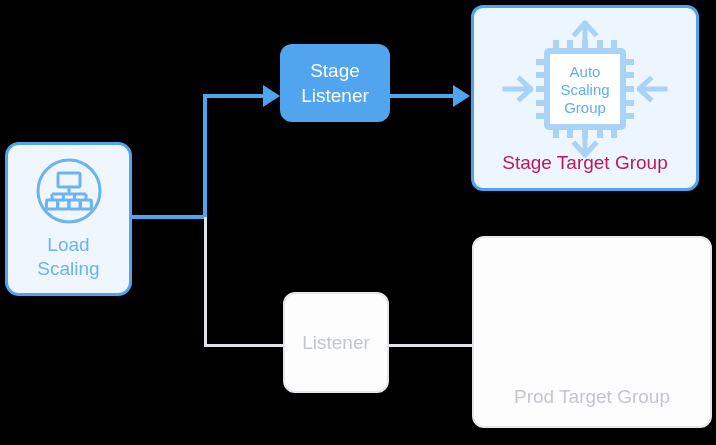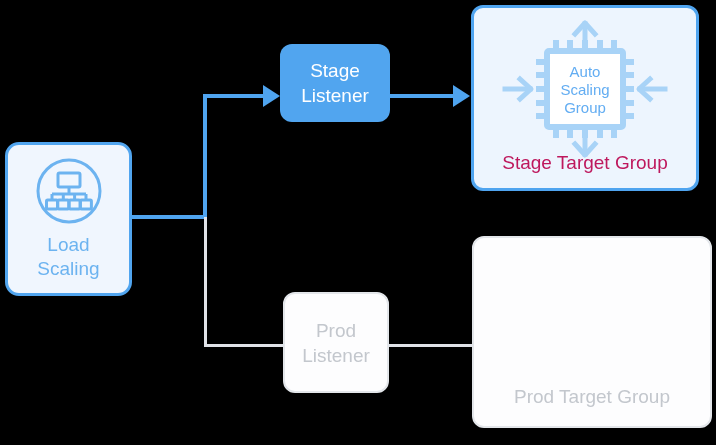--- a/index.html
+++ b/index.html
@@ -273,21 +273,20 @@
         <text class="asg-label-text" x="84" y="58">Auto</text>
         <text class="asg-label-text" x="84" y="76">Scaling</text>
         <text class="asg-label-text" x="84" y="94">Group</text>
       </svg>
     </span>
     <div class="stg-label">Stage Target Group</div>
   </div>
 
   <div class="node" id="prod-listener">
     <div class="pl-label">
-      <div>Prod</div>
       <div>Listener</div>
     </div>
   </div>
 
   <div class="node" id="prod-target-group">
     <div class="ptg-label">Prod Target Group</div>
   </div>
 
 </div>
 

